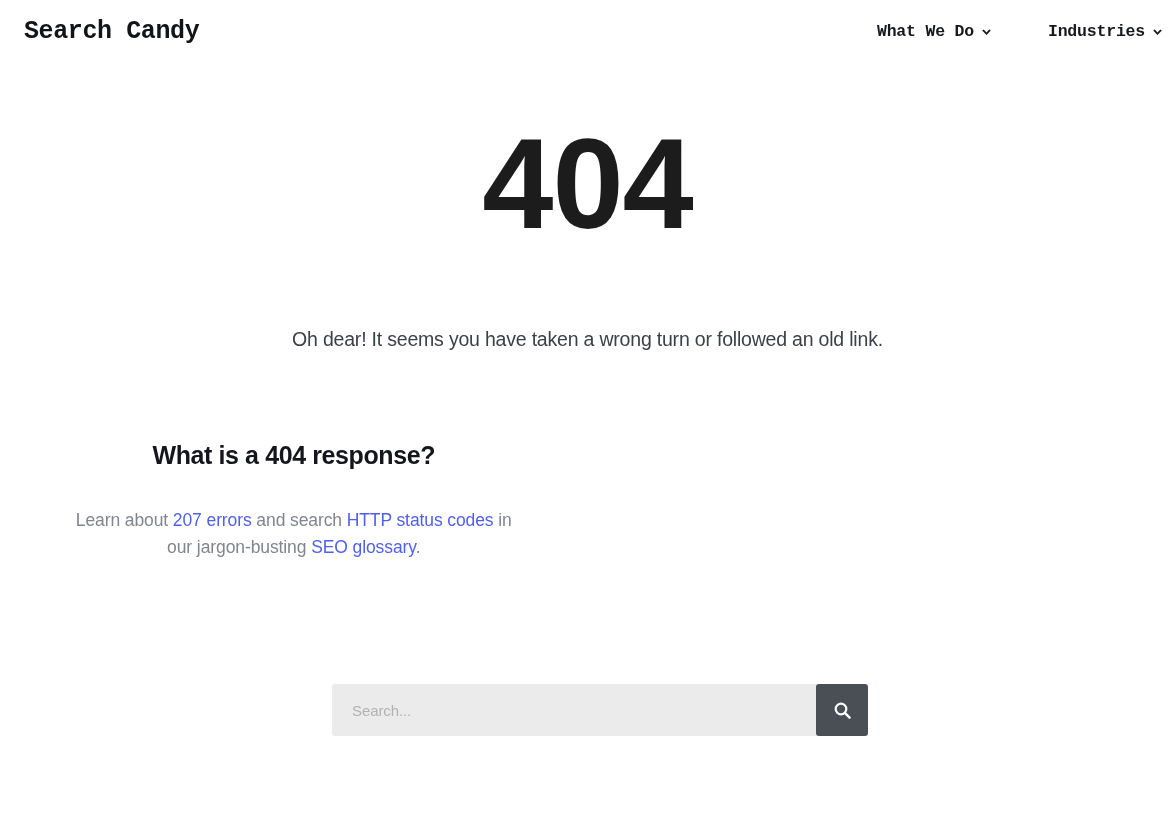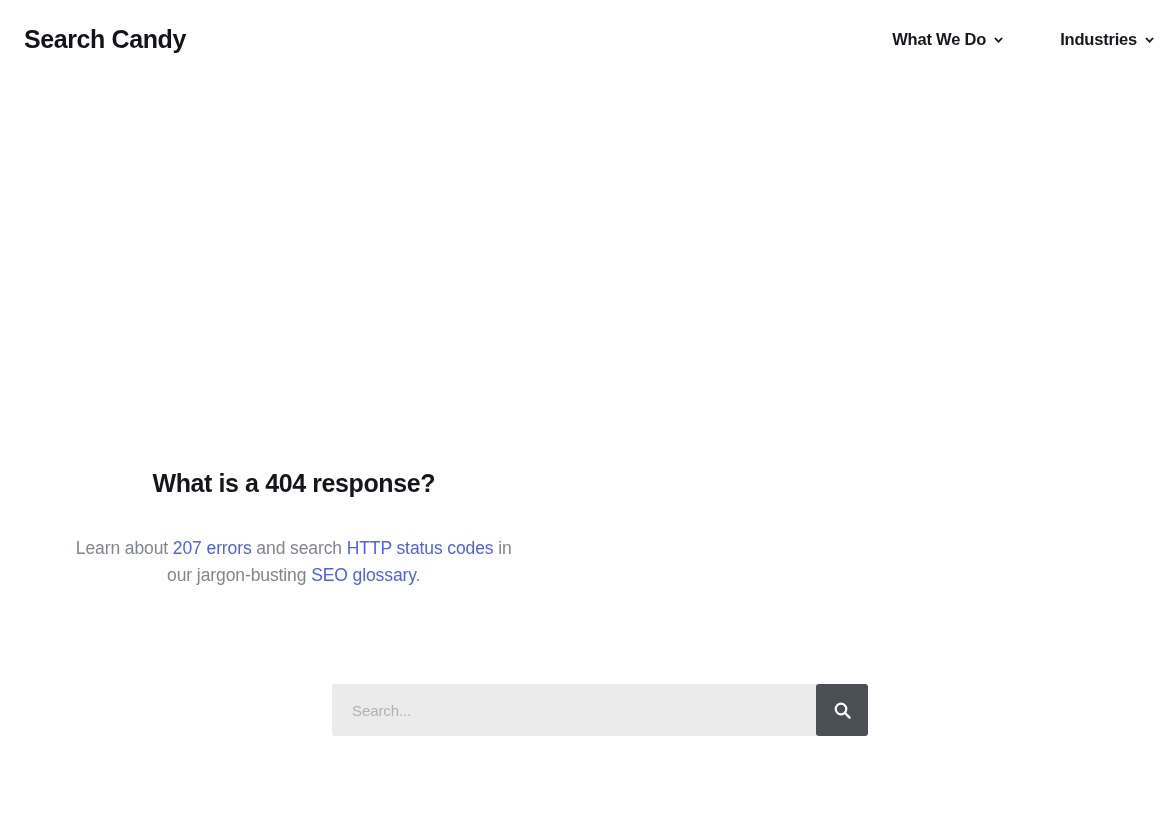--- a/index.html
+++ b/index.html
@@ -15,28 +15,29 @@
   .page {
     position: relative;
     width: 1175px;
     height: 835px;
     background: #ffffff;
   }
 
   
   .site-header {
     position: absolute;
-    top: 8px; left: 0;
+    top: 0; left: 0;
     width: 1175px;
     height: 62px;
     display: flex;
     align-items: center;
     justify-content: space-between;
-    padding: 0 20px 0 24px;
+    padding: 0 12px 0 24px;
     background: #ffffff;
+    font-family: Liberation Mono, monospace;
   }
 
   .brand {
     font-size: 25px;
     font-weight: 700;
     letter-spacing: -0.4px;
     color: #12141a;
     line-height: 1;
     white-space: nowrap;
   }
@@ -111,21 +112,20 @@
 
   .col-left  { padding-left: 60px; padding-right: 60px; }
   .col-right { padding-left: 40px; padding-right: 30px; }
 
   .col-title {
     font-size: 25px;
     font-weight: 700;
     color: #14161b;
     letter-spacing: -0.4px;
     line-height: 1.2;
-    margin-top: 28px;
   }
 
   .col-body {
     margin-top: 37px;
     line-height: 1.55;
   }
 
   .col-left .col-body {
     font-size: 17.5px;
     color: #81858e;
@@ -211,20 +211,24 @@
         <span>Industries</span>
         <span class="chev">
           <svg width="11" height="11" viewBox="0 0 11 11" aria-hidden="true">
             <path d="M1.2 3.4 L5.5 8.0 L9.8 3.4 L8.3 2.4 L5.5 5.4 L2.7 2.4 Z" fill="#16181d"></path>
           </svg>
         </span>
       </div>
     </nav>
   </header>
 
+  <section class="hero">
+    <div class="code-404">404</div>
+    <div class="hero-sub">Oh dear! It seems you have taken a wrong turn or followed an old link.</div>
+  </section>
 
   <section class="columns">
 
     <div class="col col-left">
       <h2 class="col-title">What is a 404 response?</h2>
       <p class="col-body">
         <span>Learn about </span><a class="link">207 errors</a><span> and search </span><a class="link">HTTP status codes</a><span> in our jargon-busting </span><a class="link">SEO glossary</a><span>.</span>
       </p>
     </div>
 

